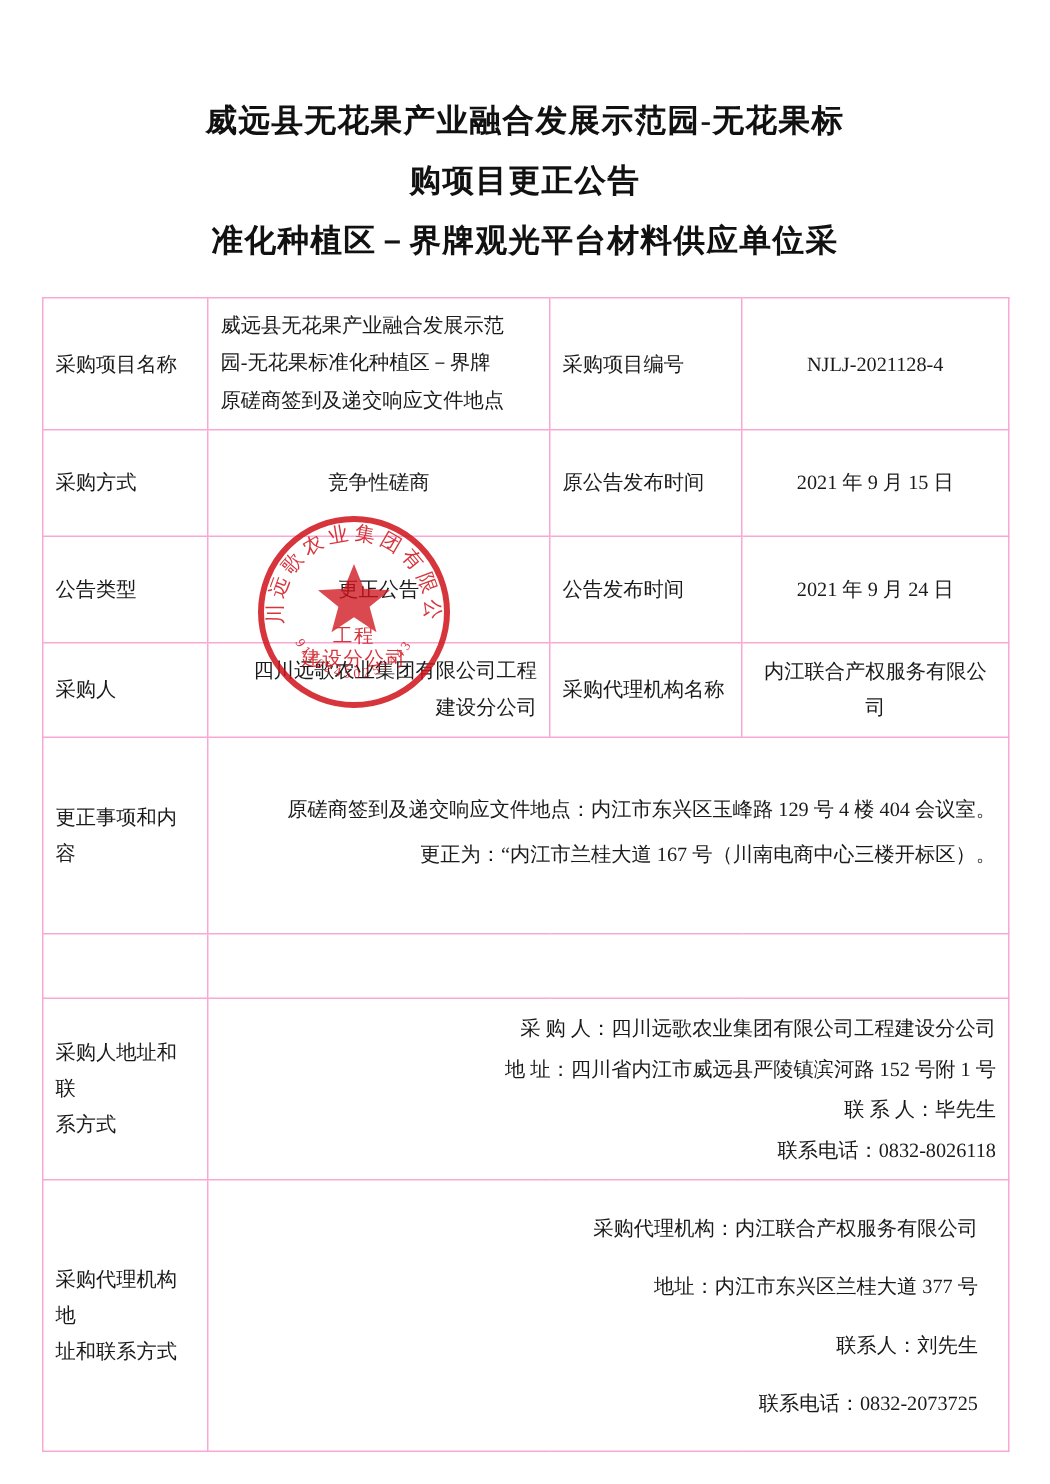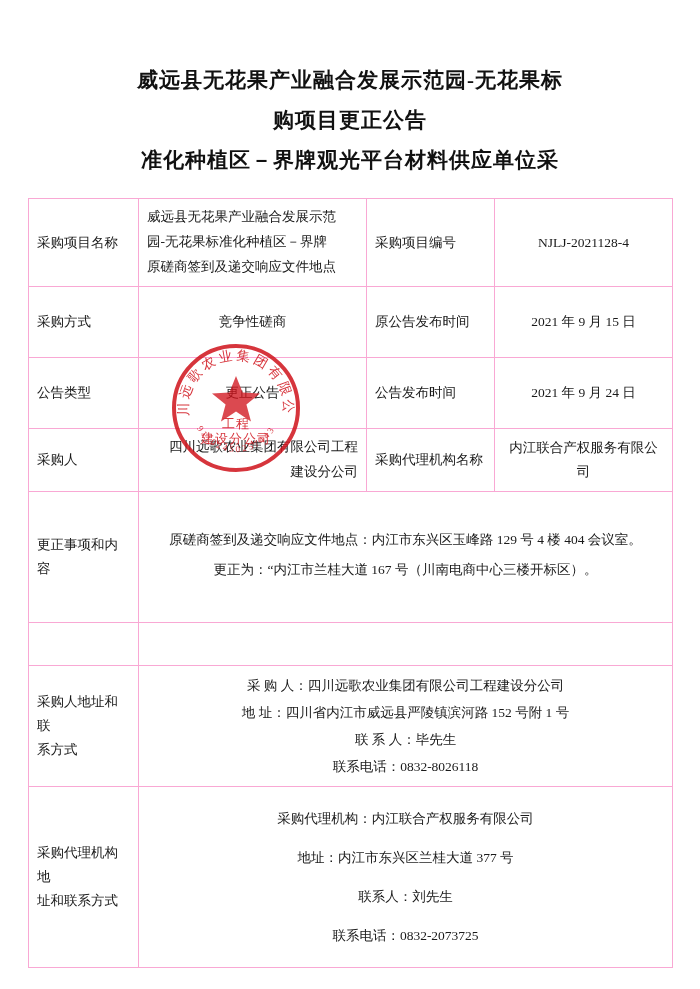--- a/index.html
+++ b/index.html
@@ -53,21 +53,21 @@
     line-height: 1.75;
   }
   td.label {
     width: 108px;
     margin-left: 12px;
   }
   td.val-center {
     text-align: center;
   }
   td.val-left {
-    text-align: center;
+    text-align: right;
     padding-left: 12px;
   }
   .cell-multiline {
     text-align: left;
     line-height: 1.85;
   }
   .cell-center-multiline {
     text-align: right;
     line-height: 1.85;
   }

